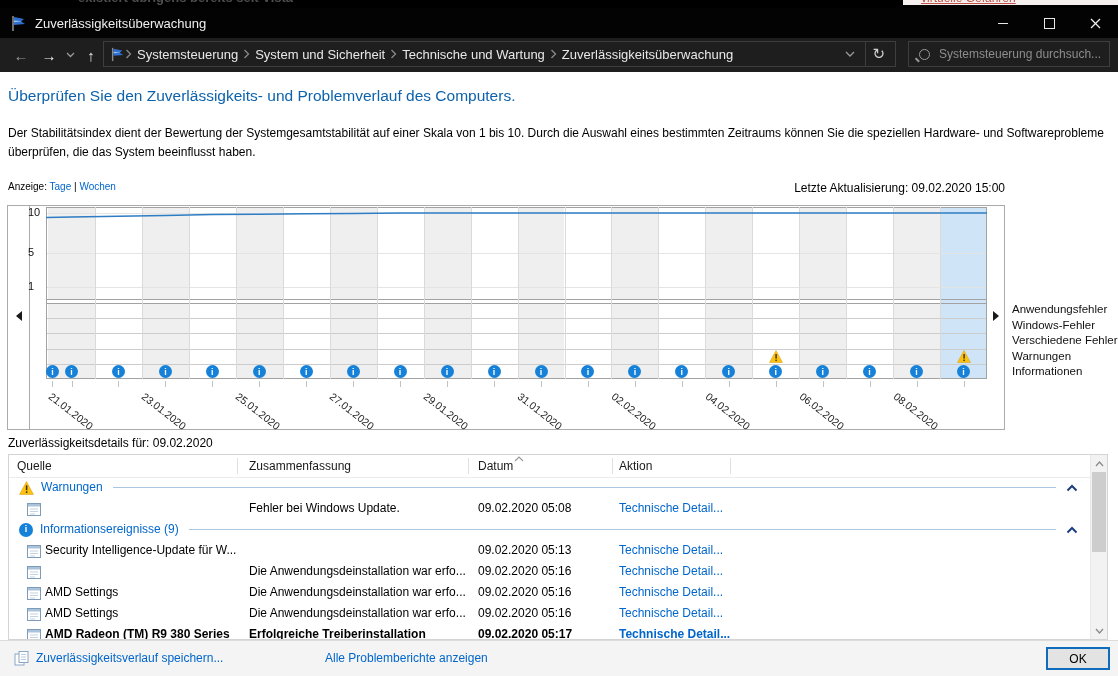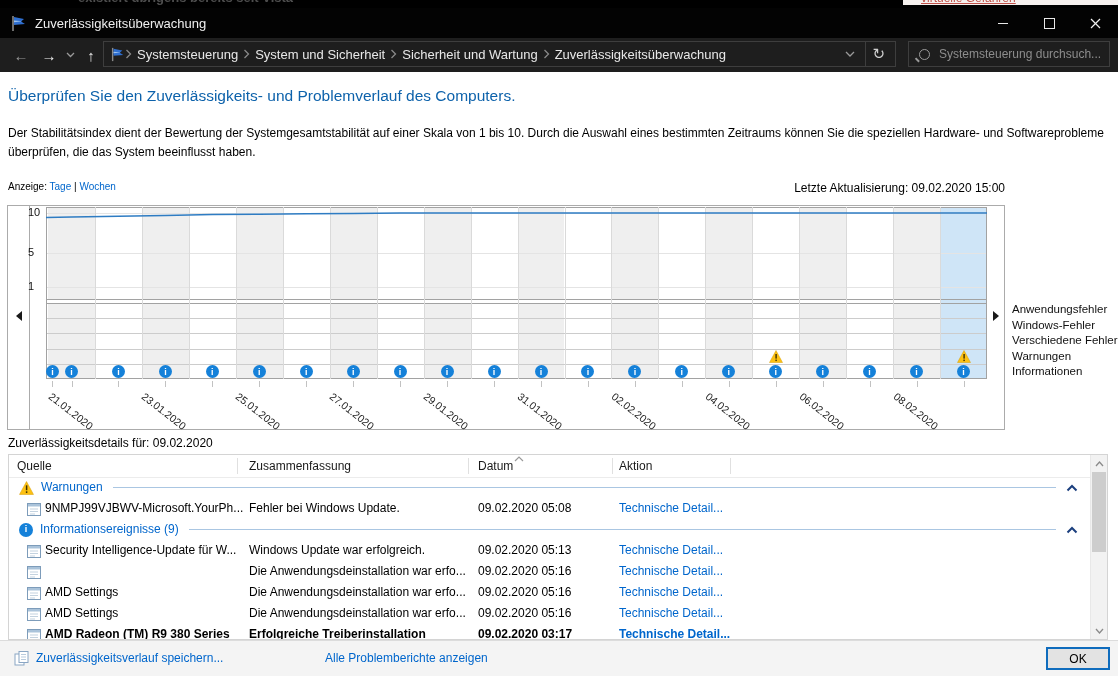--- a/index.html
+++ b/index.html
@@ -150,21 +150,21 @@
           <polyline points="1.5,1 5.5,5 1.5,9" fill="none" stroke="#8a8a8a" stroke-width="1.3"></polyline>
         </svg>
         <span class="crumb">Systemsteuerung</span>
         <svg width="7" height="10" viewBox="0 0 7 10">
           <polyline points="1.5,1 5.5,5 1.5,9" fill="none" stroke="#8a8a8a" stroke-width="1.3"></polyline>
         </svg>
         <span class="crumb">System und Sicherheit</span>
         <svg width="7" height="10" viewBox="0 0 7 10">
           <polyline points="1.5,1 5.5,5 1.5,9" fill="none" stroke="#8a8a8a" stroke-width="1.3"></polyline>
         </svg>
-        <span class="crumb">Sicherheit und Wartung</span>
+        <span class="crumb">Technische und Wartung</span>
         <svg width="7" height="10" viewBox="0 0 7 10">
           <polyline points="1.5,1 5.5,5 1.5,9" fill="none" stroke="#8a8a8a" stroke-width="1.3"></polyline>
         </svg>
         <span class="crumb">Zuverlässigkeitsüberwachung</span>
       </span>
     <div id="addr-right">
       <svg width="10" height="7" viewBox="0 0 10 7" style="margin-right:4px;">
           <polyline points="1,1 5,5 9,1" fill="none" stroke="#9a9a9a" stroke-width="1.3"></polyline>
         </svg>
       <div id="addr-sep"></div>
@@ -386,21 +386,20 @@
         </svg>
       </div>
       <div class="trow item" style="top: 21px;">
         <span class="doc-ico"><svg width="14" height="13" viewBox="0 0 14 13">
             <rect x="0.5" y="0.5" width="13" height="12" fill="#fff" stroke="#7d9cba"></rect>
             <rect x="1" y="1" width="12" height="2.5" fill="#aac3da"></rect>
             <line x1="3" y1="6" x2="11" y2="6" stroke="#c3d2df"></line>
             <line x1="3" y1="8.5" x2="11" y2="8.5" stroke="#c3d2df"></line>
             <line x1="3" y1="11" x2="8" y2="11" stroke="#c3d2df"></line>
           </svg></span>
-        <span class="cell c-src">9NMPJ99VJBWV-Microsoft.YourPh...</span>
         <span class="cell c-sum">Fehler bei Windows Update.</span>
         <span class="cell c-date">09.02.2020 05:08</span>
         <a class="cell c-act link">Technische Detail...</a>
       </div>
       <div class="trow group" style="top: 42px;">
         <span style="display:inline-flex;">
           <span class="info-icon" style="position:static;display:inline-flex;width:14px;height:14px;">i</span>
         </span>
         <span class="g-label">Informationsereignisse (9)</span>
         <div class="g-rule"></div>
@@ -410,21 +409,20 @@
       </div>
       <div class="trow item" style="top: 63px;">
         <span class="doc-ico"><svg width="14" height="13" viewBox="0 0 14 13">
             <rect x="0.5" y="0.5" width="13" height="12" fill="#fff" stroke="#7d9cba"></rect>
             <rect x="1" y="1" width="12" height="2.5" fill="#aac3da"></rect>
             <line x1="3" y1="6" x2="11" y2="6" stroke="#c3d2df"></line>
             <line x1="3" y1="8.5" x2="11" y2="8.5" stroke="#c3d2df"></line>
             <line x1="3" y1="11" x2="8" y2="11" stroke="#c3d2df"></line>
           </svg></span>
         <span class="cell c-src">Security Intelligence-Update für W...</span>
-        <span class="cell c-sum">Windows Update war erfolgreich.</span>
         <span class="cell c-date">09.02.2020 05:13</span>
         <a class="cell c-act link">Technische Detail...</a>
       </div>
       <div class="trow item" style="top: 84px;">
         <span class="doc-ico"><svg width="14" height="13" viewBox="0 0 14 13">
             <rect x="0.5" y="0.5" width="13" height="12" fill="#fff" stroke="#7d9cba"></rect>
             <rect x="1" y="1" width="12" height="2.5" fill="#aac3da"></rect>
             <line x1="3" y1="6" x2="11" y2="6" stroke="#c3d2df"></line>
             <line x1="3" y1="8.5" x2="11" y2="8.5" stroke="#c3d2df"></line>
             <line x1="3" y1="11" x2="8" y2="11" stroke="#c3d2df"></line>
@@ -462,21 +460,21 @@
       <div class="trow item" style="top: 147px; font-weight: bold;">
         <span class="doc-ico"><svg width="14" height="13" viewBox="0 0 14 13">
             <rect x="0.5" y="0.5" width="13" height="12" fill="#fff" stroke="#7d9cba"></rect>
             <rect x="1" y="1" width="12" height="2.5" fill="#aac3da"></rect>
             <line x1="3" y1="6" x2="11" y2="6" stroke="#c3d2df"></line>
             <line x1="3" y1="8.5" x2="11" y2="8.5" stroke="#c3d2df"></line>
             <line x1="3" y1="11" x2="8" y2="11" stroke="#c3d2df"></line>
           </svg></span>
         <span class="cell c-src">AMD Radeon (TM) R9 380 Series</span>
         <span class="cell c-sum">Erfolgreiche Treiberinstallation</span>
-        <span class="cell c-date">09.02.2020 03:17</span>
+        <span class="cell c-date">09.02.2020 05:17</span>
         <a class="cell c-act link">Technische Detail...</a>
       </div>
     </div>
   <div id="vscroll">
     <div class="sb-btn" style="top:0;">
       <svg width="9" height="6" viewBox="0 0 9 6">
           <polyline points="1,5 4.5,1 8,5" fill="none" stroke="#8a8a8a" stroke-width="1.3"></polyline>
         </svg>
     </div>
     <div id="sb-thumb"></div>

